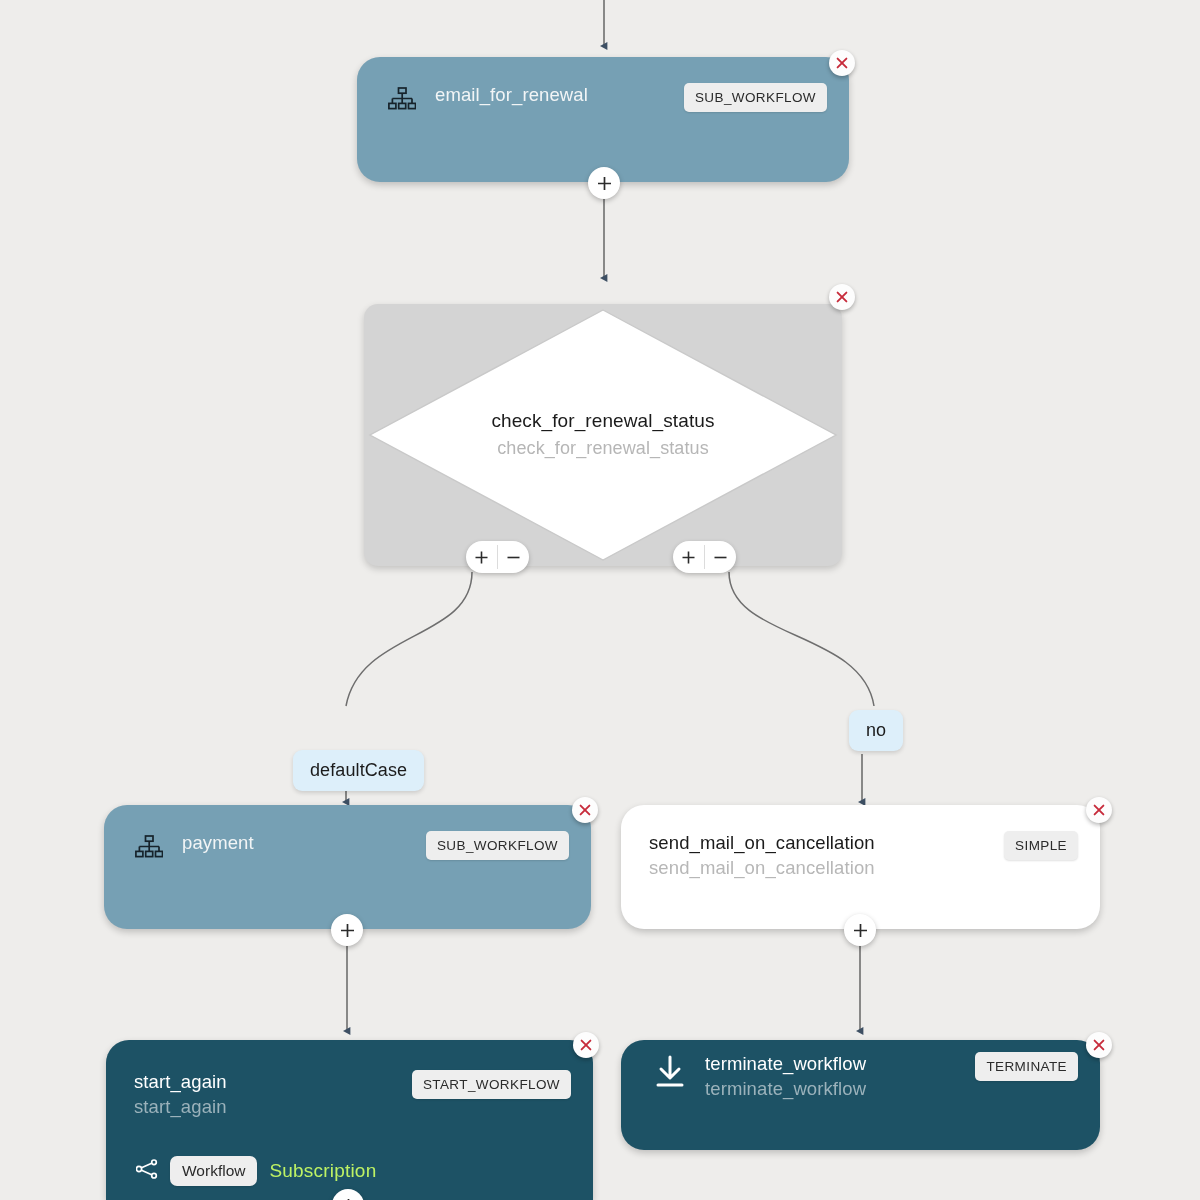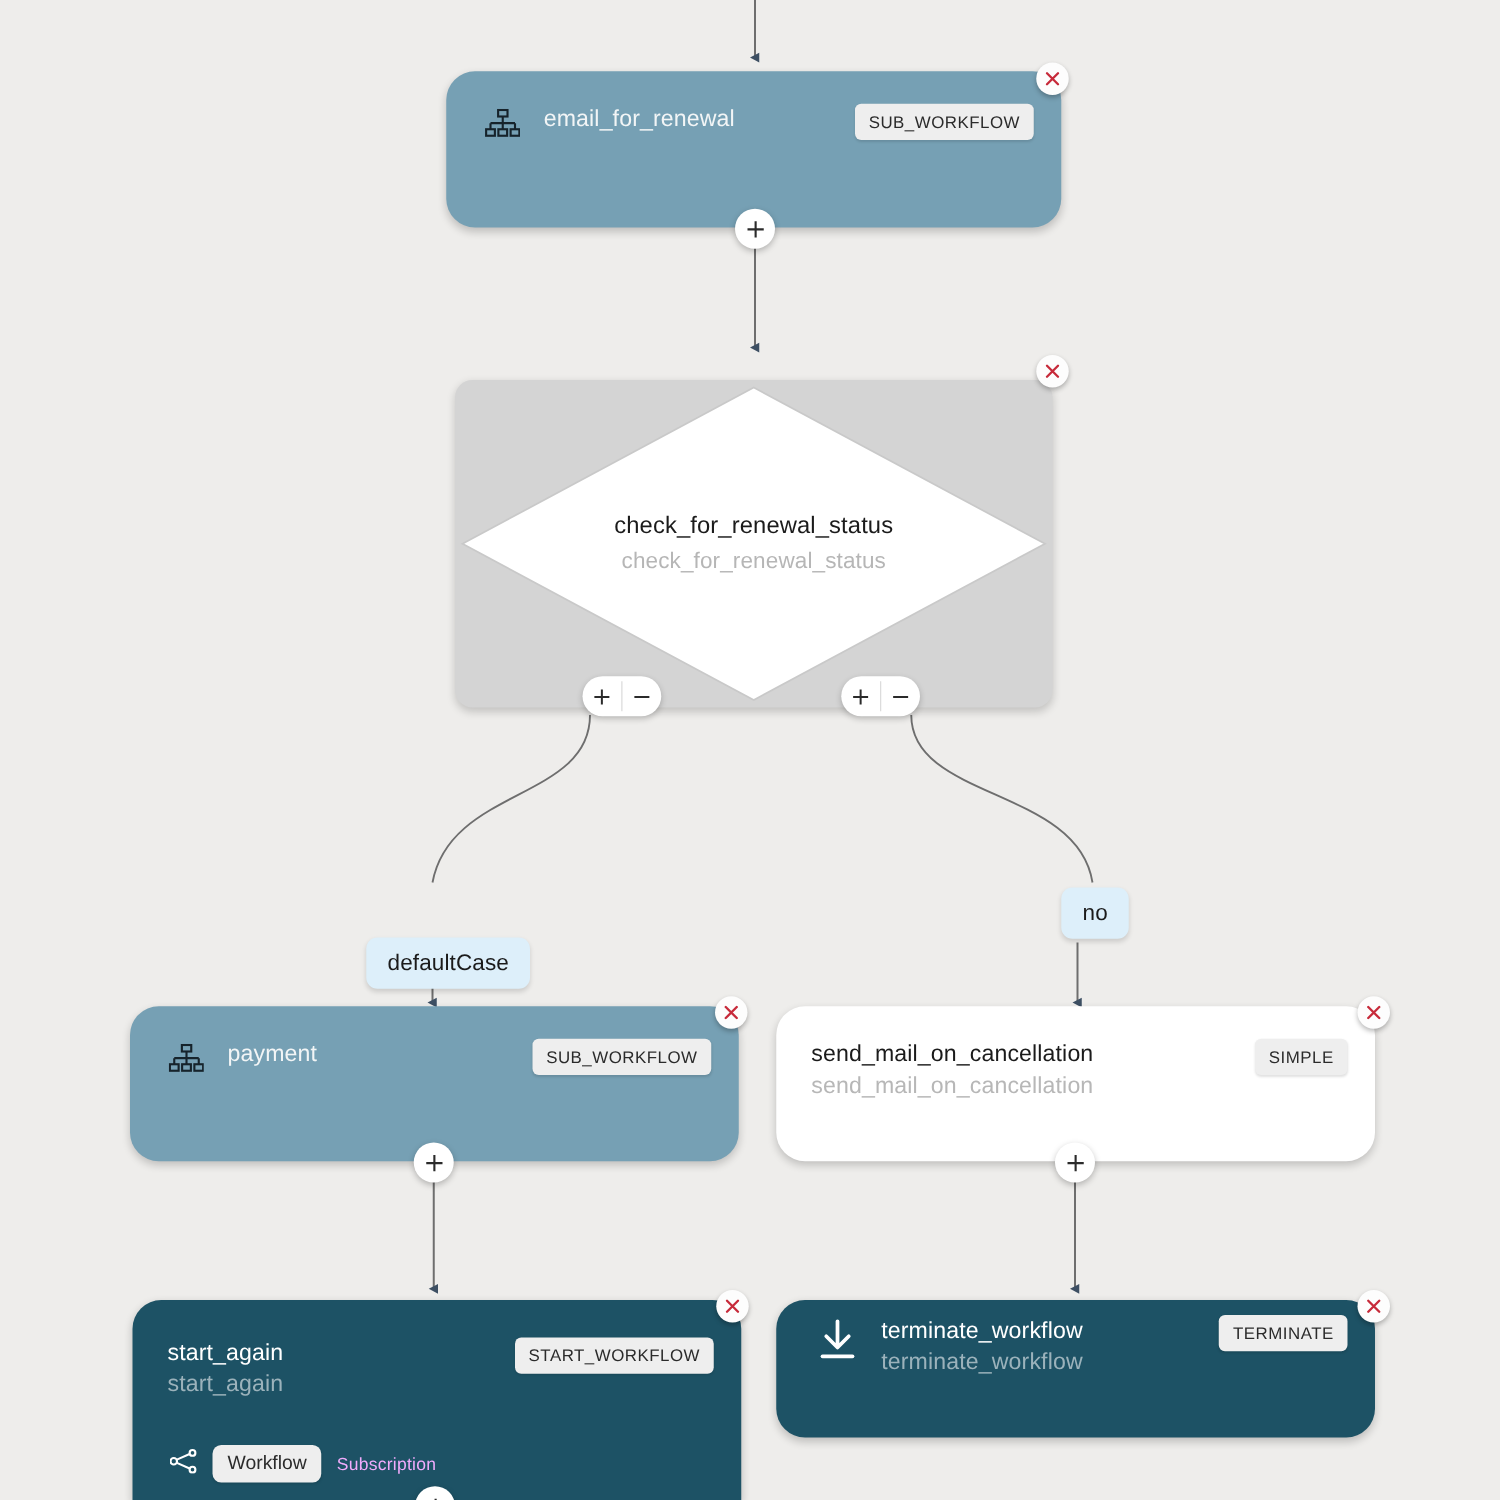--- a/index.html
+++ b/index.html
@@ -108,22 +108,22 @@
   .meta-chip {
     background: #eeeeee;
     color: #2b2b2b;
     border-radius: 7px;
     font-size: 15.5px;
     padding: 6px 12px;
     box-shadow: 0 1px 2px rgba(0,0,0,.12);
     text-align: right;
   }
   .meta-link {
-    color: #f0abfc;
-    font-size: 14px;
+    color: #bef264;
+    font-size: 19px;
     letter-spacing: .2px;
   }
 
   
   .close-btn {
     position: absolute;
     width: 26px;
     height: 26px;
     border-radius: 50%;
     background: #fdfdfd;

